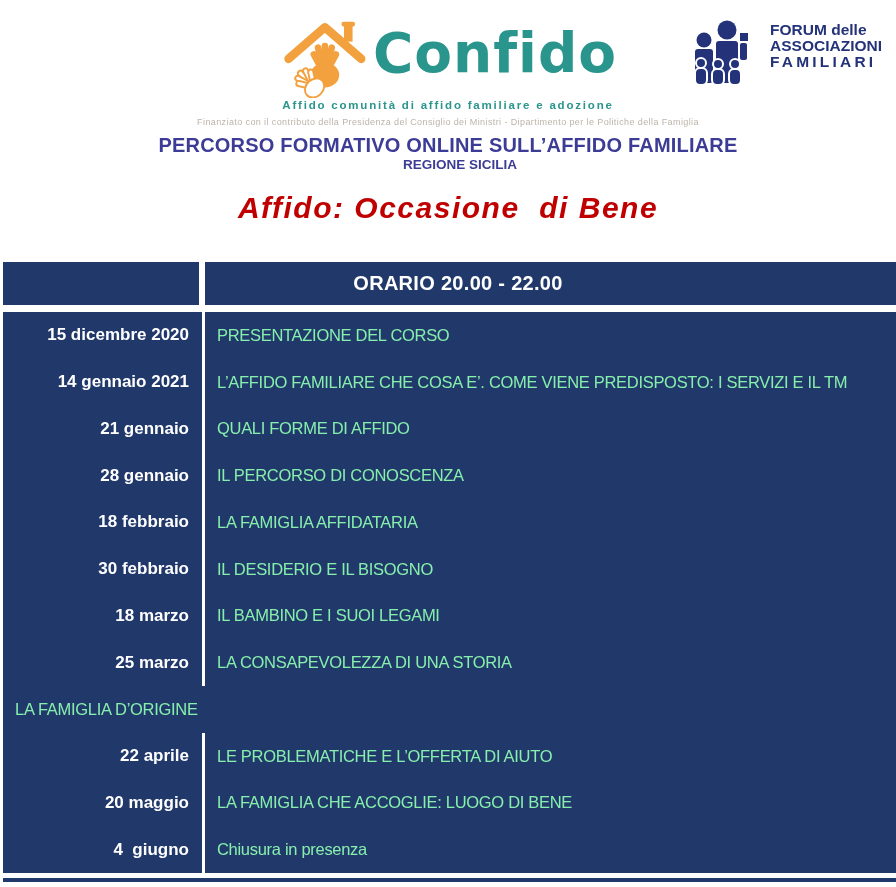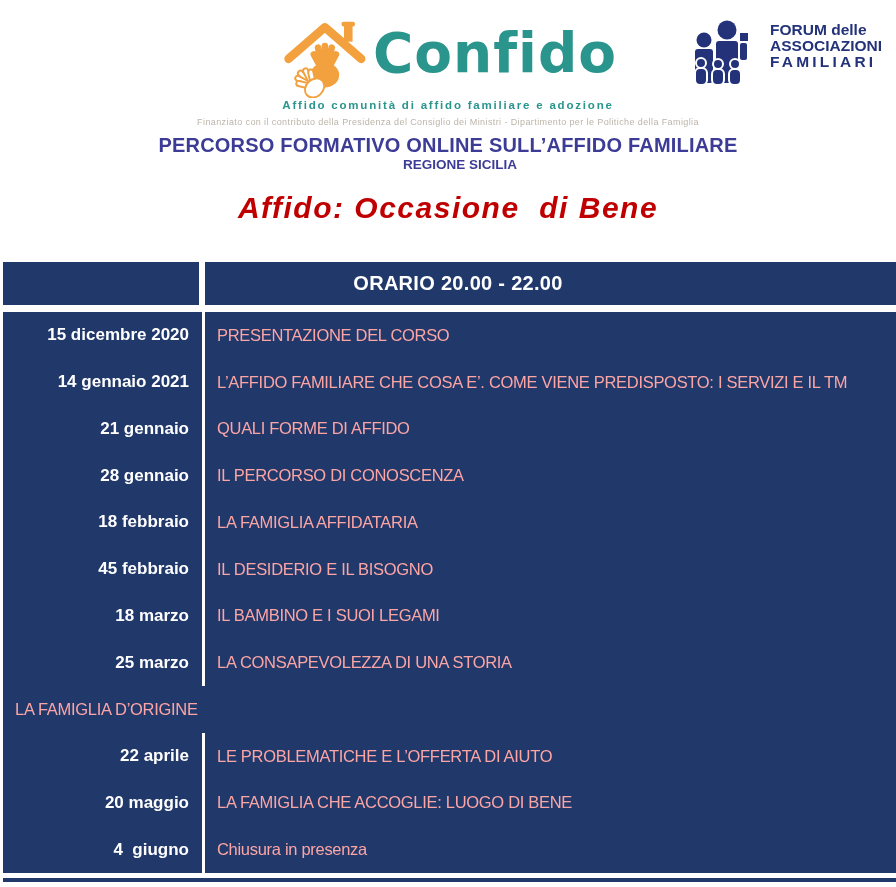--- a/index.html
+++ b/index.html
@@ -29,21 +29,21 @@
   .table { margin-top:37px; margin-left:3px; width:893px; }
   .thead { display:flex; height:43px; background:#21386B; }
   .hc1 { width:202px; border-right:6px solid #ffffff; }
   .hc2 { flex:1; display:flex; align-items:center; justify-content:center; padding-right:185px; }
   .hc2 span { color:#ffffff; font-weight:bold; font-size:20px; letter-spacing:.3px; }
 
   .tbody { margin-top:7px; background:#21386B; }
   .trow { display:flex; height:46.75px; }
   .c1 { width:202px; border-right:3px solid #ffffff; display:flex; align-items:center; justify-content:flex-end;
         padding-right:13px; color:#ffffff; font-weight:bold; font-size:17px; white-space:nowrap; }
-  .c2 { flex:1; display:flex; align-items:center; padding-left:12px; color:#fca5a5; font-size:16.5px;
+  .c2 { flex:1; display:flex; align-items:center; padding-left:12px; color:#86efac; font-size:16.5px;
         letter-spacing:-0.3px; white-space:nowrap; }
 
   .bottom-gap { height:5px; background:#ffffff; }
   .bottom-strip { height:4px; background:#21386B; }
 </style>
 </head>
 <body>
 
 <div class="page">
 
@@ -138,21 +138,21 @@
     <div class="c1">28 gennaio</div>
     <div class="c2">IL PERCORSO DI CONOSCENZA</div>
   </div>
 
   <div class="trow">
     <div class="c1">18 febbraio</div>
     <div class="c2">LA FAMIGLIA AFFIDATARIA</div>
   </div>
 
   <div class="trow">
-    <div class="c1">45 febbraio</div>
+    <div class="c1">30 febbraio</div>
     <div class="c2">IL DESIDERIO E IL BISOGNO</div>
   </div>
 
   <div class="trow">
     <div class="c1">18 marzo</div>
     <div class="c2">IL BAMBINO E I SUOI LEGAMI</div>
   </div>
 
   <div class="trow">
     <div class="c1">25 marzo</div>

